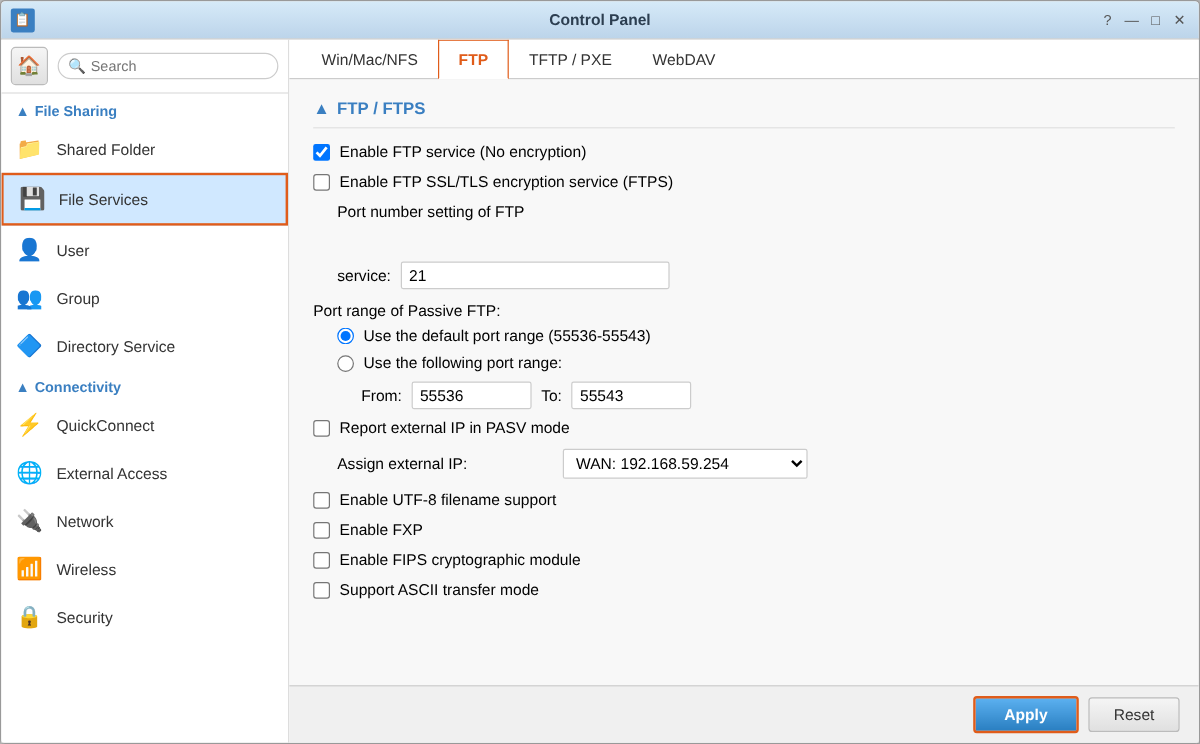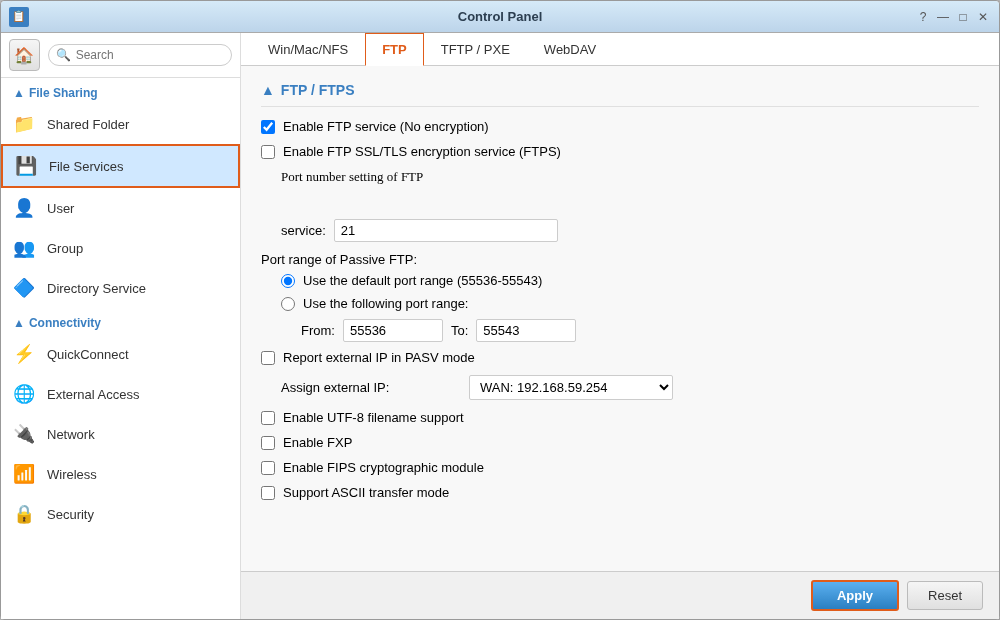--- a/index.html
+++ b/index.html
@@ -454,21 +454,21 @@
           <label for="enable-ftp">Enable FTP service (No encryption)</label>
         </div>
 
         <div class="checkbox-row">
           <input type="checkbox" id="enable-ftps" style="">
           <label for="enable-ftps">Enable FTP SSL/TLS encryption service (FTPS)</label>
         </div>
 
 
         <div style="margin-left:20px; margin-bottom:10px;">
-          <div style="margin-bottom:0;font-family:Liberation Serif, serif;">
+          <div style="margin-bottom:0;">
             <span>Port number setting of FTP</span>
           </div>
           <div style="display:flex; align-items:center; gap:8px;margin-top:34px;">
             <span>service:</span>
             <input type="text" class="form-input" value="21" style="width: 224px;">
           </div>
         </div>
 
         <div style="margin-bottom:8px;">
           <div style="margin-bottom:6px;">

